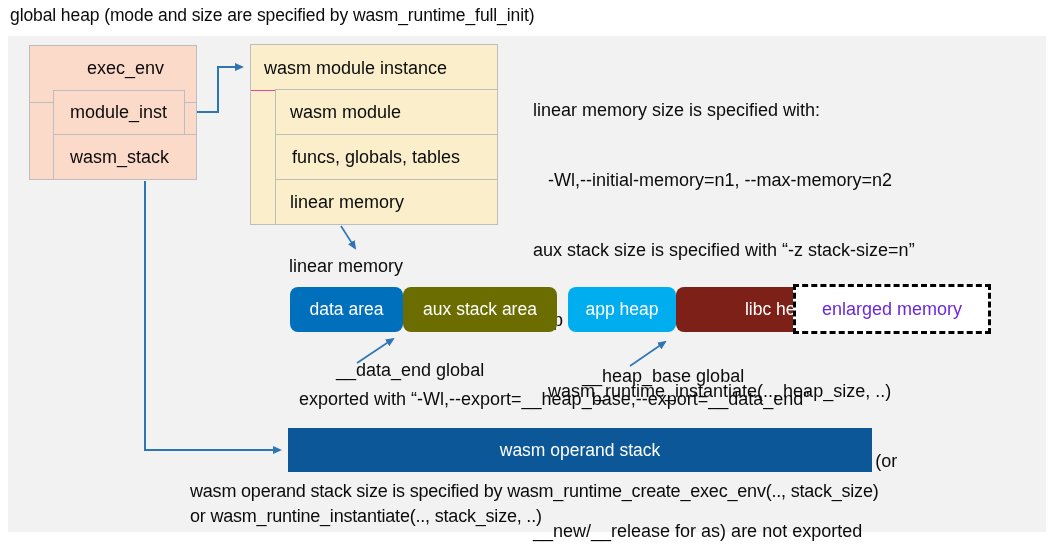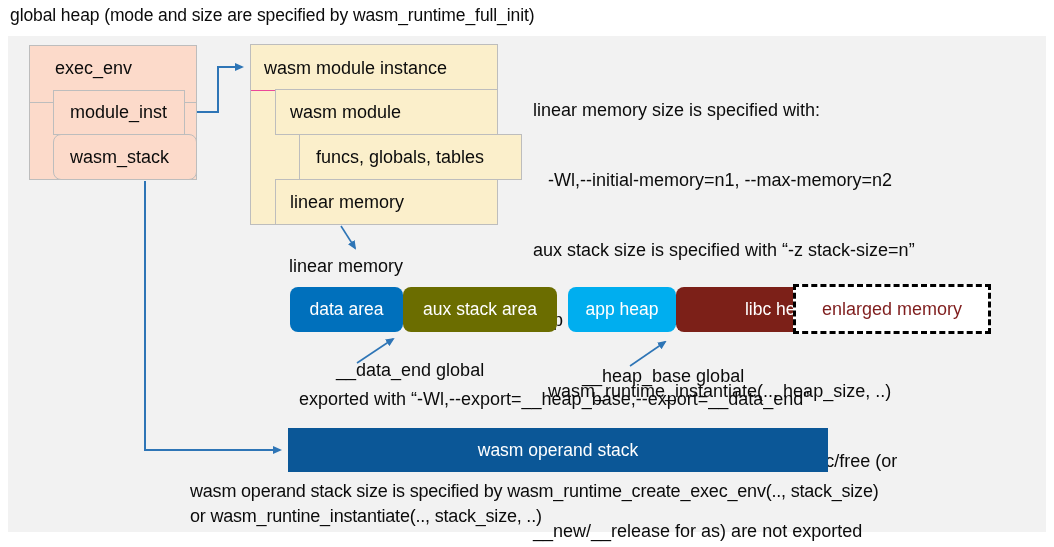--- a/index.html
+++ b/index.html
@@ -12,69 +12,69 @@
   .title{
     left:10px;top:5px;font-size:17.5px;font-weight:500;letter-spacing:-0.1px;
   }
   .panel{
     left:8px;top:36px;width:1038px;height:496px;background:#F2F2F2;
   }
   
   .structbox{border:1px solid #BDBDBD;box-sizing:border-box;}
   .exec-env{left:29px;top:45px;width:168px;height:135px;}
   .exec-env .boxtitle{display:block;height:57px;line-height:45px;padding-left:25px;
-    font-size:18px;border-bottom:1px solid #BDBDBD;box-sizing:border-box;}
+    font-size:18px;border-bottom:1px solid #BDBDBD;box-sizing:border-box;text-align:center;}
   .row{box-sizing:border-box;border:1px solid #BDBDBD;font-size:18px;
     padding-left:16px;display:flex;align-items:center;}
   .r-module-inst{left:53px;top:90px;width:132px;height:45px;}
   .r-wasm-stack{left:53px;top:134px;width:144px;height:46px;}
   .mod-inst{left:250px;top:44px;width:248px;height:181px;}
   .mod-inst .boxtitle{display:block;height:46px;line-height:46px;padding-left:13px;
     font-size:18px;border-bottom:1px solid #ec4899;box-sizing:border-box;}
   .r-wasm-module{left:275px;top:89px;width:223px;height:46px;padding-left:14px;}
-  .r-funcs{left:275px;top:134px;width:223px;height:46px;margin-left:24px;}
+  .r-funcs{left:275px;top:134px;width:223px;height:46px;}
   .r-linmem{left:275px;top:179px;width:223px;height:46px;padding-left:14px;}
   
   .right-notes{left:533px;top:52px;font-size:18px;line-height:23.4px;white-space:pre;}
   
   .linmem-label{left:289px;top:256px;font-size:18px;}
   .seg{top:287px;height:45px;display:flex;align-items:center;justify-content:center;
     color:#ffffff;font-size:17.5px;white-space:nowrap;border-radius:8px;}
   .seg-data{left:290px;width:113px;}
   .seg-aux{left:403px;width:154px;}
   .seg-app{left:568px;width:108px;}
   .seg-libc{left:676px;width:128px;padding-left:40px;}
   .enlarged{left:793px;top:284px;width:198px;height:50px;background:#ffffff;
     border:3px dashed #000000;box-sizing:border-box;display:flex;align-items:center;
     justify-content:center;font-size:18px;}
   
   .ann-data-end{left:336px;top:360px;font-size:18px;}
   .ann-heap-base{left:582px;top:366px;font-size:18px;}
   .ann-exported{left:299px;top:389px;font-size:18px;}
   
-  .op-stack{left:288px;top:428px;width:540px;height:44px;color:#ffffff;
+  .op-stack{left:288px;top:428px;width:584px;height:44px;color:#ffffff;
     font-size:17.5px;display:flex;align-items:center;justify-content:center;}
   .bottom-notes{left:190px;top:479px;font-size:18px;line-height:24.5px;letter-spacing:-0.2px;}
   
   .overlay{left:0;top:0;width:1054px;height:547px;pointer-events:none;}
 </style>
 </head>
 <body>
 
 <div class="abs title">global heap (mode and size are specified by wasm_runtime_full_init)</div>
 
 <div class="abs panel" style="background-color: rgb(242, 242, 242);"></div>
 
 <div class="abs structbox exec-env" style="background-color: rgb(252, 218, 202);">
   <span class="boxtitle">exec_env</span>
 </div>
 <div class="abs row r-module-inst" style="background-color: rgb(252, 218, 202);">
   <span>module_inst</span>
 </div>
-<div class="abs row r-wasm-stack" style="background-color: rgb(252, 218, 202); border-radius: 8px;">
+<div class="abs row r-wasm-stack" style="background-color: rgb(252, 218, 202);">
   <span>wasm_stack</span>
 </div>
 
 <div class="abs structbox mod-inst" style="background-color: rgb(251, 239, 203);">
   <span class="boxtitle">wasm module instance</span>
 </div>
 <div class="abs row r-wasm-module" style="background-color: rgb(251, 239, 203);">
   <span>wasm module</span>
 </div>
 <div class="abs row r-funcs" style="background-color: rgb(251, 239, 203);">
@@ -92,21 +92,21 @@
   <div>   wasm_runtime_instantiate(.., heap_size, ..)</div>
   <div>app heap is created only when malloc/free (or</div>
   <div>__new/__release for as) are not exported</div>
 </div>
 
 <div class="abs linmem-label">linear memory</div>
 <div class="abs seg seg-data" style="background-color: rgb(0, 112, 188);">data area</div>
 <div class="abs seg seg-aux" style="background-color: rgb(107, 109, 0);">aux stack area</div>
 <div class="abs seg seg-app" style="background-color: rgb(0, 174, 239);">app heap</div>
 <div class="abs seg seg-libc" style="background-color: rgb(124, 32, 24);">libc heap</div>
-<div class="abs enlarged" style="color: #7f1d1d;">enlarged memory</div>
+<div class="abs enlarged" style="color: #6d28d9;">enlarged memory</div>
 
 <div class="abs ann-data-end">__data_end global</div>
 <div class="abs ann-heap-base">__heap_base global</div>
 <div class="abs ann-exported">exported with “-Wl,--export=__heap_base,--export=__data_end”</div>
 
 <div class="abs op-stack" style="background-color: rgb(11, 87, 151);">wasm operand stack</div>
 <div class="abs bottom-notes">
   <div>wasm operand stack size is specified by wasm_runtime_create_exec_env(.., stack_size)</div>
   <div>or wasm_runtine_instantiate(.., stack_size, ..)</div>
 </div>

